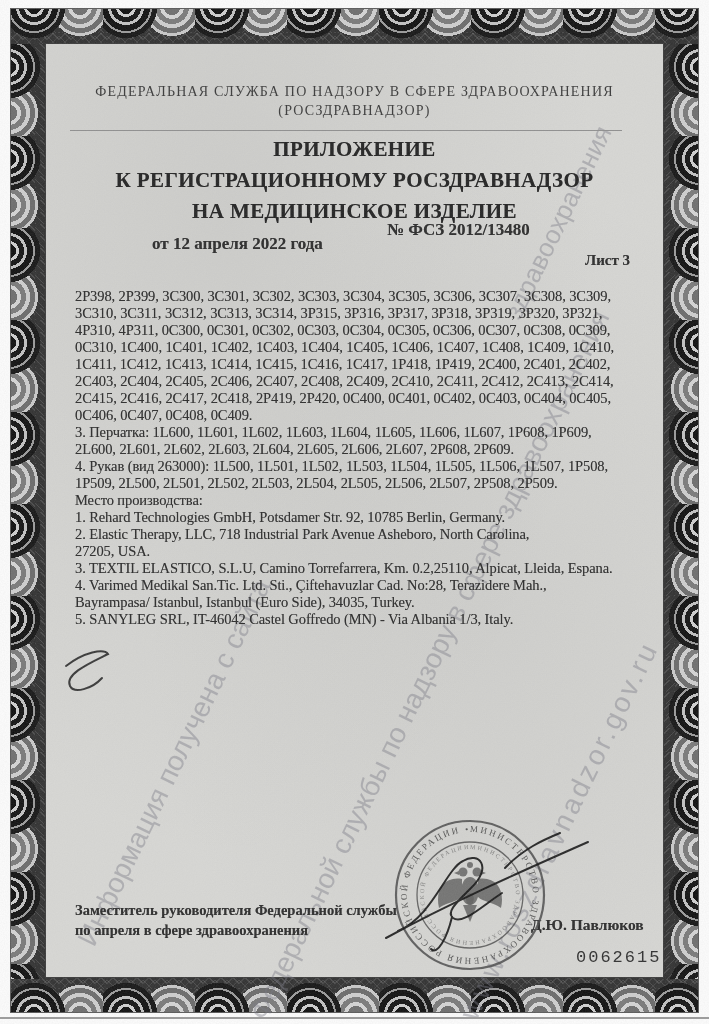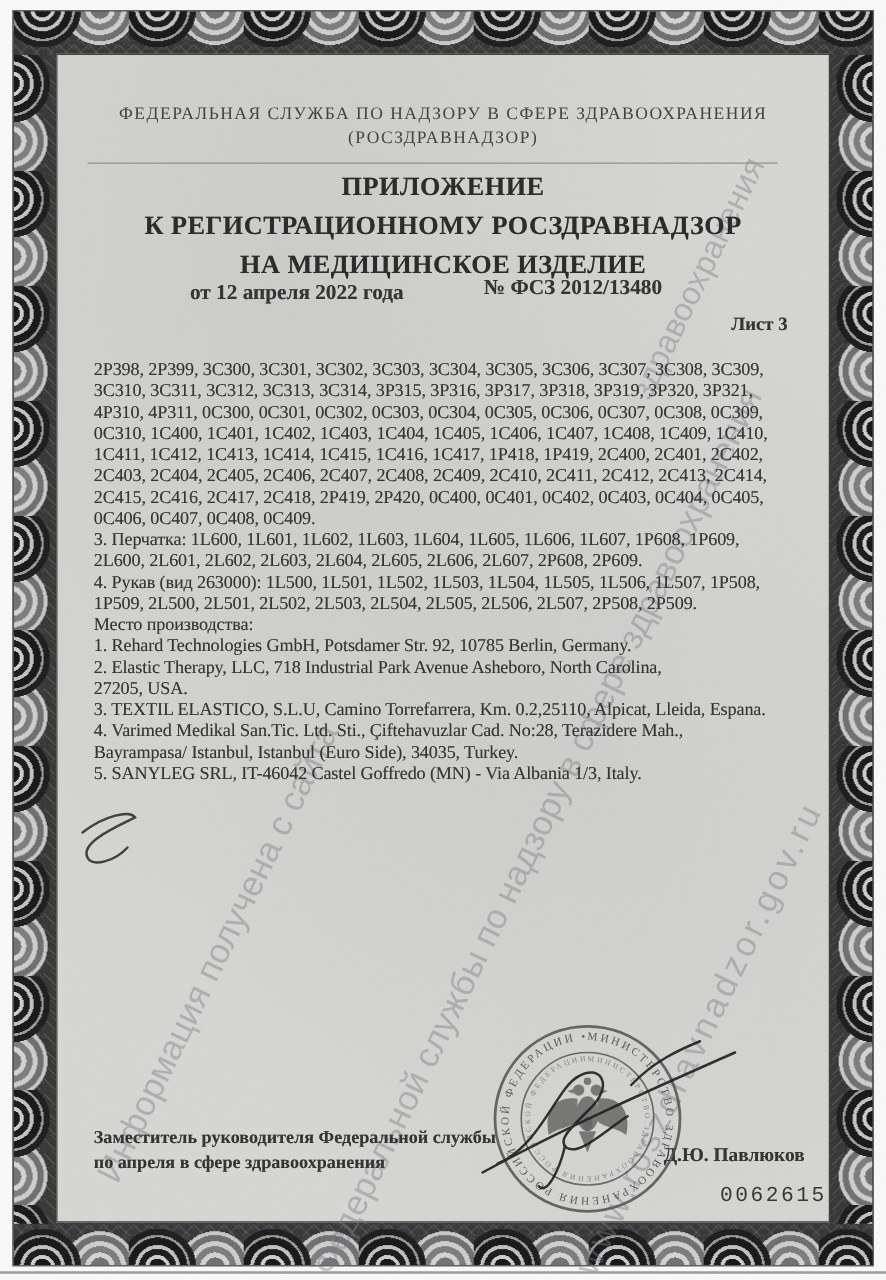--- a/index.html
+++ b/index.html
@@ -82,21 +82,21 @@
   <div class="wm small" style="left:512px;top:302px;">здравоохранения</div>
 
   <div class="abs centered agency layer3" style="top:84px;">ФЕДЕРАЛЬНАЯ СЛУЖБА ПО НАДЗОРУ В СФЕРЕ ЗДРАВООХРАНЕНИЯ</div>
   <div class="abs centered agency layer3" style="top:103px;">(РОСЗДРАВНАДЗОР)</div>
   <div class="divider layer3"></div>
 
   <div class="abs centered title ink layer3" style="top:137px;">ПРИЛОЖЕНИЕ</div>
   <div class="abs centered title ink layer3" style="top:168px;">К РЕГИСТРАЦИОННОМУ РОСЗДРАВНАДЗОР</div>
   <div class="abs centered title ink layer3" style="top:199px;">НА МЕДИЦИНСКОЕ ИЗДЕЛИЕ</div>
 
-  <div class="abs meta ink layer3" style="left:152px;top:224px;">от 12 апреля 2022 года</div>
+  <div class="abs meta ink layer3" style="left:152px;top:234px;">от 12 апреля 2022 года</div>
   <div class="abs meta ink layer3" style="left:387px;top:220px;">№  ФСЗ 2012/13480</div>
   <div class="abs sheet ink layer3" style="left:585px;top:252px;">Лист 3</div>
 
   <div class="body-block">
 
       <div class="body-line">2P398, 2P399, 3C300, 3C301, 3C302, 3C303, 3C304, 3C305, 3C306, 3C307, 3C308, 3C309,</div>
 
       <div class="body-line">3C310, 3C311, 3C312, 3C313, 3C314, 3P315, 3P316, 3P317, 3P318, 3P319, 3P320, 3P321,</div>
 
 

